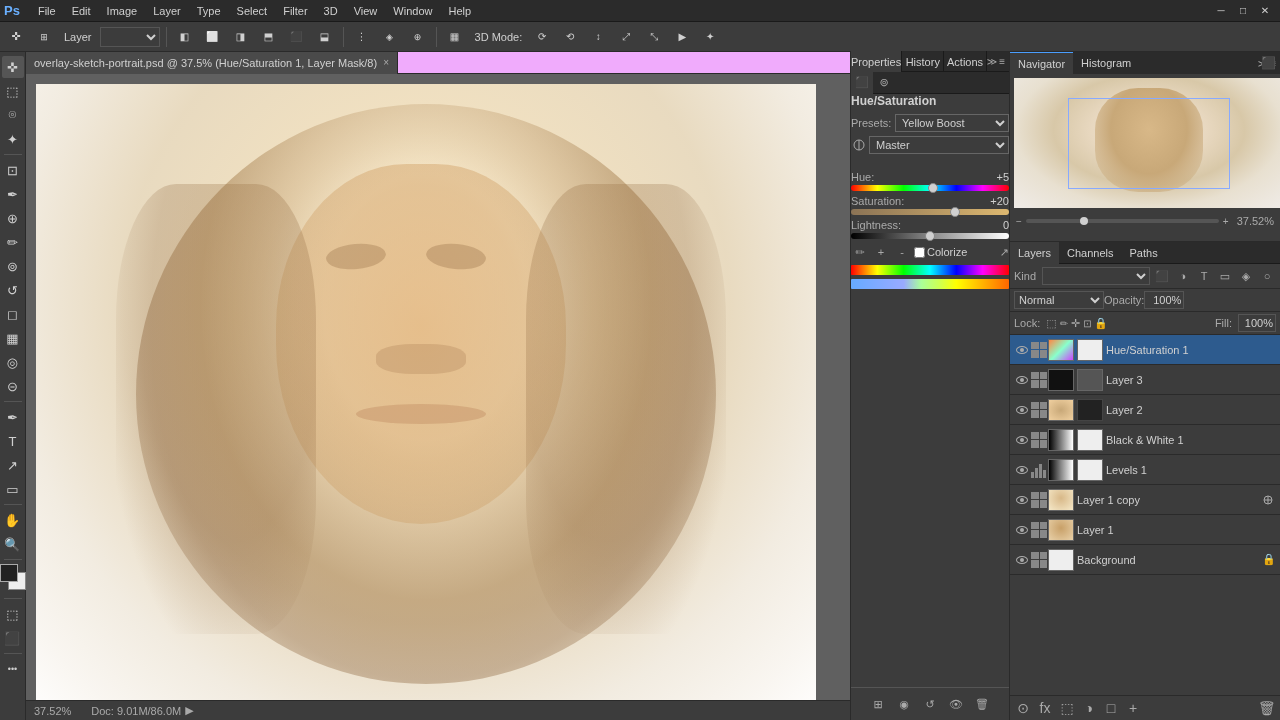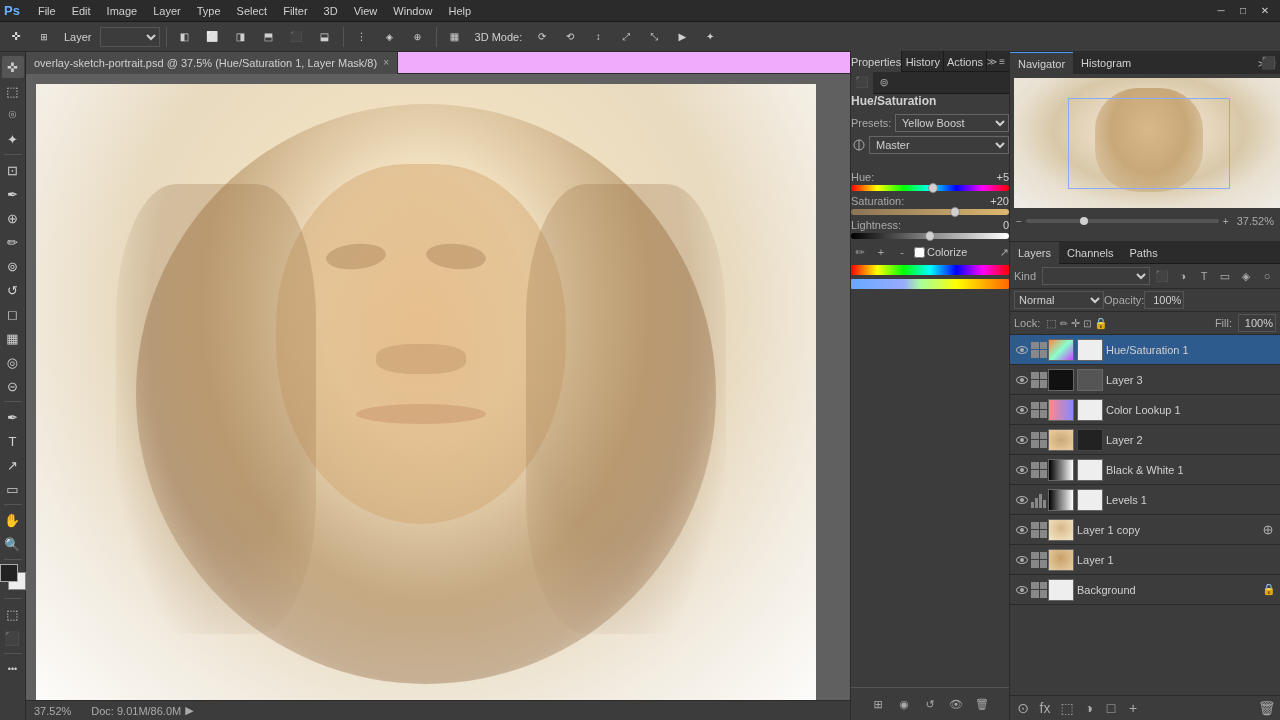--- a/index.html
+++ b/index.html
@@ -456,36 +456,20 @@
             <div style="background:#888;"></div>
               <div style="background:#888;"></div>
             <div style="background:#888;"></div>
               <div style="background:#888;"></div>
           </div>
           <div class="layer-thumb thumb-black"></div>
           <div class="layer-thumb thumb-gray" style="background:#555;"></div>
           <span class="layer-name">Layer 3</span>
         </div>
 
-        <div class="layer-row">
-          <div class="layer-vis">
-              <div class="eye-icon">
-                <div class="eye-pupil"></div>
-              </div>
-            </div>
-          <div style="width:16px;height:16px;display:grid;grid-template-columns:1fr 1fr;gap:1px;margin:0 1px;">
-            <div style="background:#888;"></div>
-              <div style="background:#888;"></div>
-            <div style="background:#888;"></div>
-              <div style="background:#888;"></div>
-          </div>
-          <div class="layer-thumb" style="background:linear-gradient(to right,#f88,#88f);"></div>
-          <div class="layer-thumb thumb-white"></div>
-          <span class="layer-name">Color Lookup 1</span>
-        </div>
 
 
         <div class="layer-row">
           <div class="layer-vis">
               <div class="eye-icon">
                 <div class="eye-pupil"></div>
               </div>
             </div>
           <div style="width:16px;height:16px;display:grid;grid-template-columns:1fr 1fr;gap:1px;margin:0 1px;">
             <div style="background:#888;"></div>

